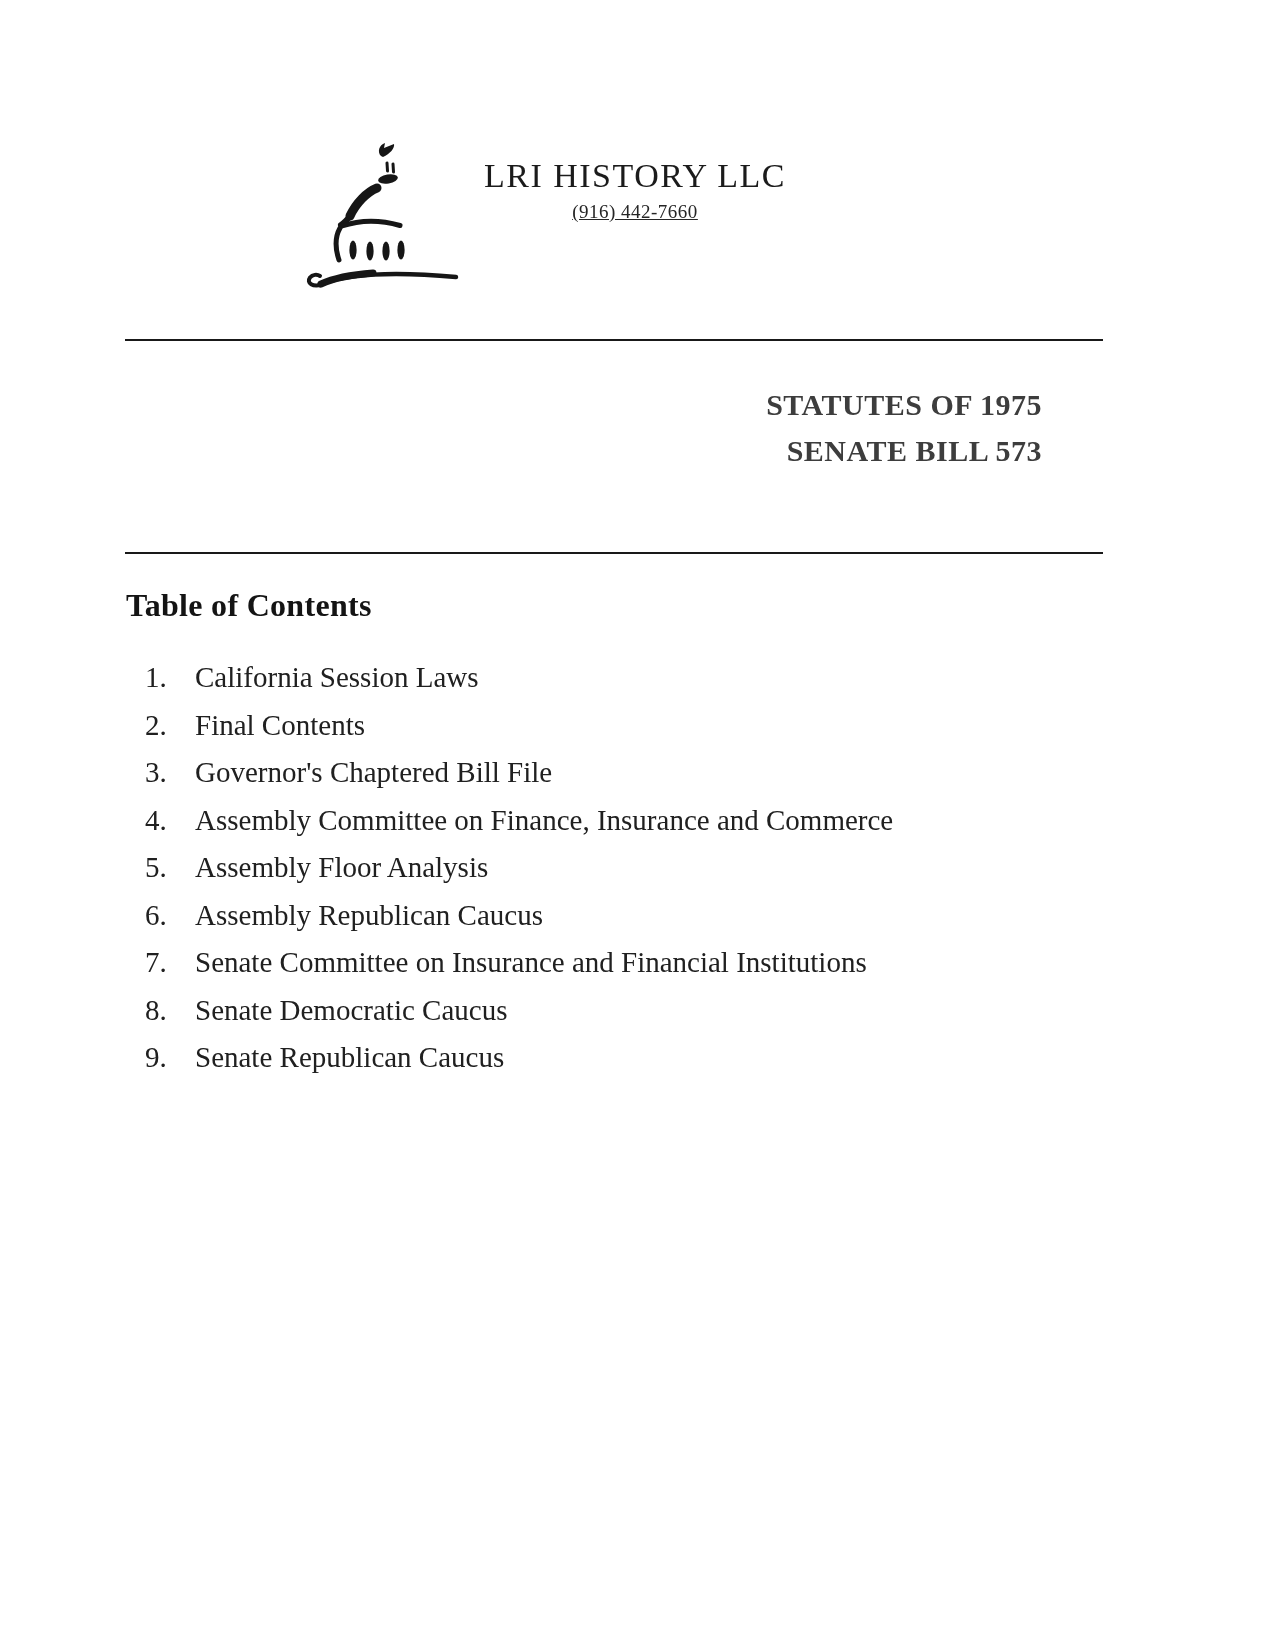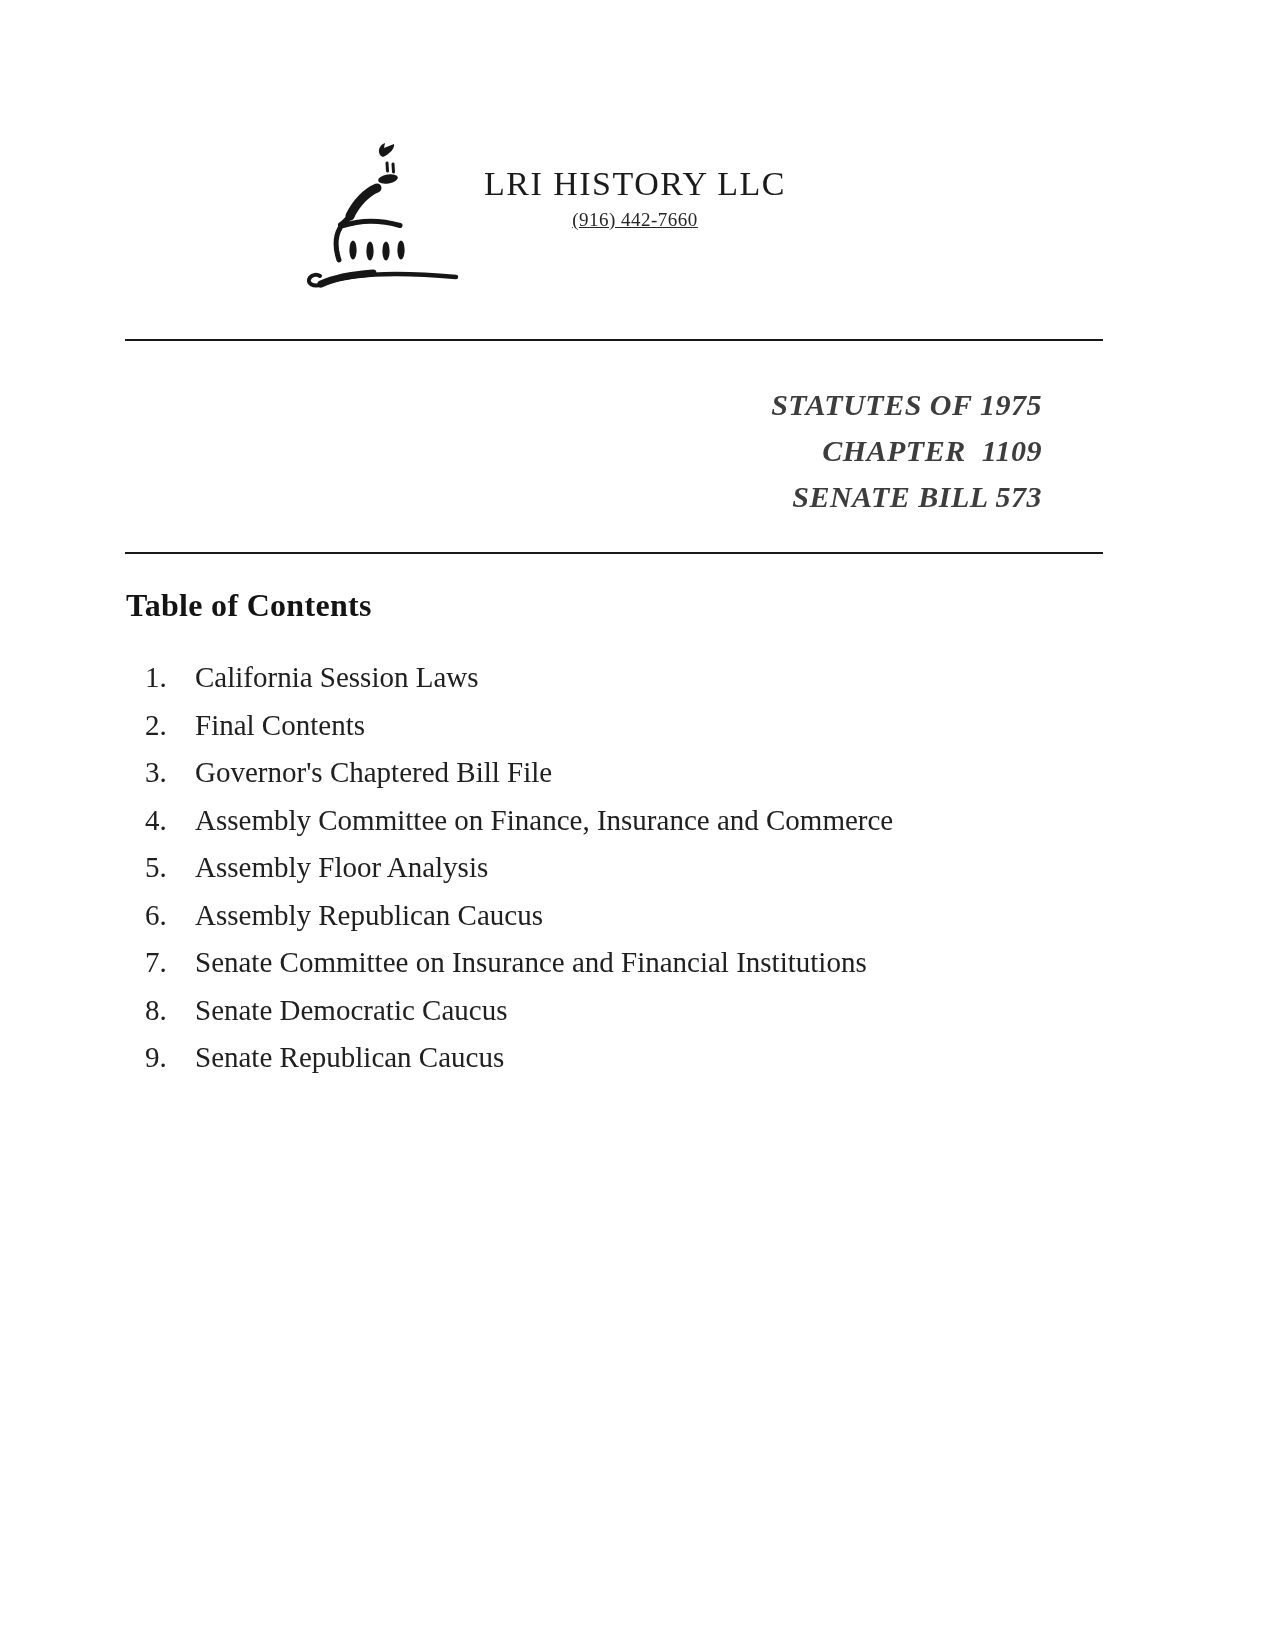--- a/index.html
+++ b/index.html
@@ -24,21 +24,20 @@
     top: 125px;
     width: 170px;
     height: 170px;
   }
   .header-text {
     position: absolute;
     left: 430px;
     top: 156px;
     width: 410px;
     text-align: center;
-    margin-top: 8px;
   }
   .company-name {
     font-size: 34px;
     line-height: 40px;
     letter-spacing: 1.5px;
     color: #1b1b1b;
     white-space: nowrap;
   }
   .contact-line {
     font-size: 20px;
@@ -66,21 +65,20 @@
   }
   .rule-top { top: 339px; }
   .rule-bottom { top: 552px; }
 
   
   .ref-block {
     position: absolute;
     top: 382px;
     right: 234px;
     text-align: right;
-    font-style: italic;
   }
   .ref-line {
     font-size: 30px;
     line-height: 46px;
     font-weight: bold;
     letter-spacing: 0.5px;
     color: #3d3d3d;
     white-space: pre; 
   }
 
@@ -159,21 +157,20 @@
       <div class="company-name">LRI HISTORY LLC</div>
       <div class="contact-line phone">(916) 442-7660</div>
     </div>
   </div>
 
   <div class="rule rule-top"></div>
   <div class="rule rule-bottom"></div>
 
   <div class="ref-block">
     <div class="ref-line">STATUTES OF 1975</div>
-    <div class="ref-line">CHAPTER  1109</div>
     <div class="ref-line">SENATE BILL 573</div>
   </div>
 
   <h2 class="toc-heading">Table of Contents</h2>
 
   <ol class="toc-list">
     <li class="toc-item">
       <span class="toc-number">1.</span>
       <span class="toc-label">California Session Laws</span>
     </li>

